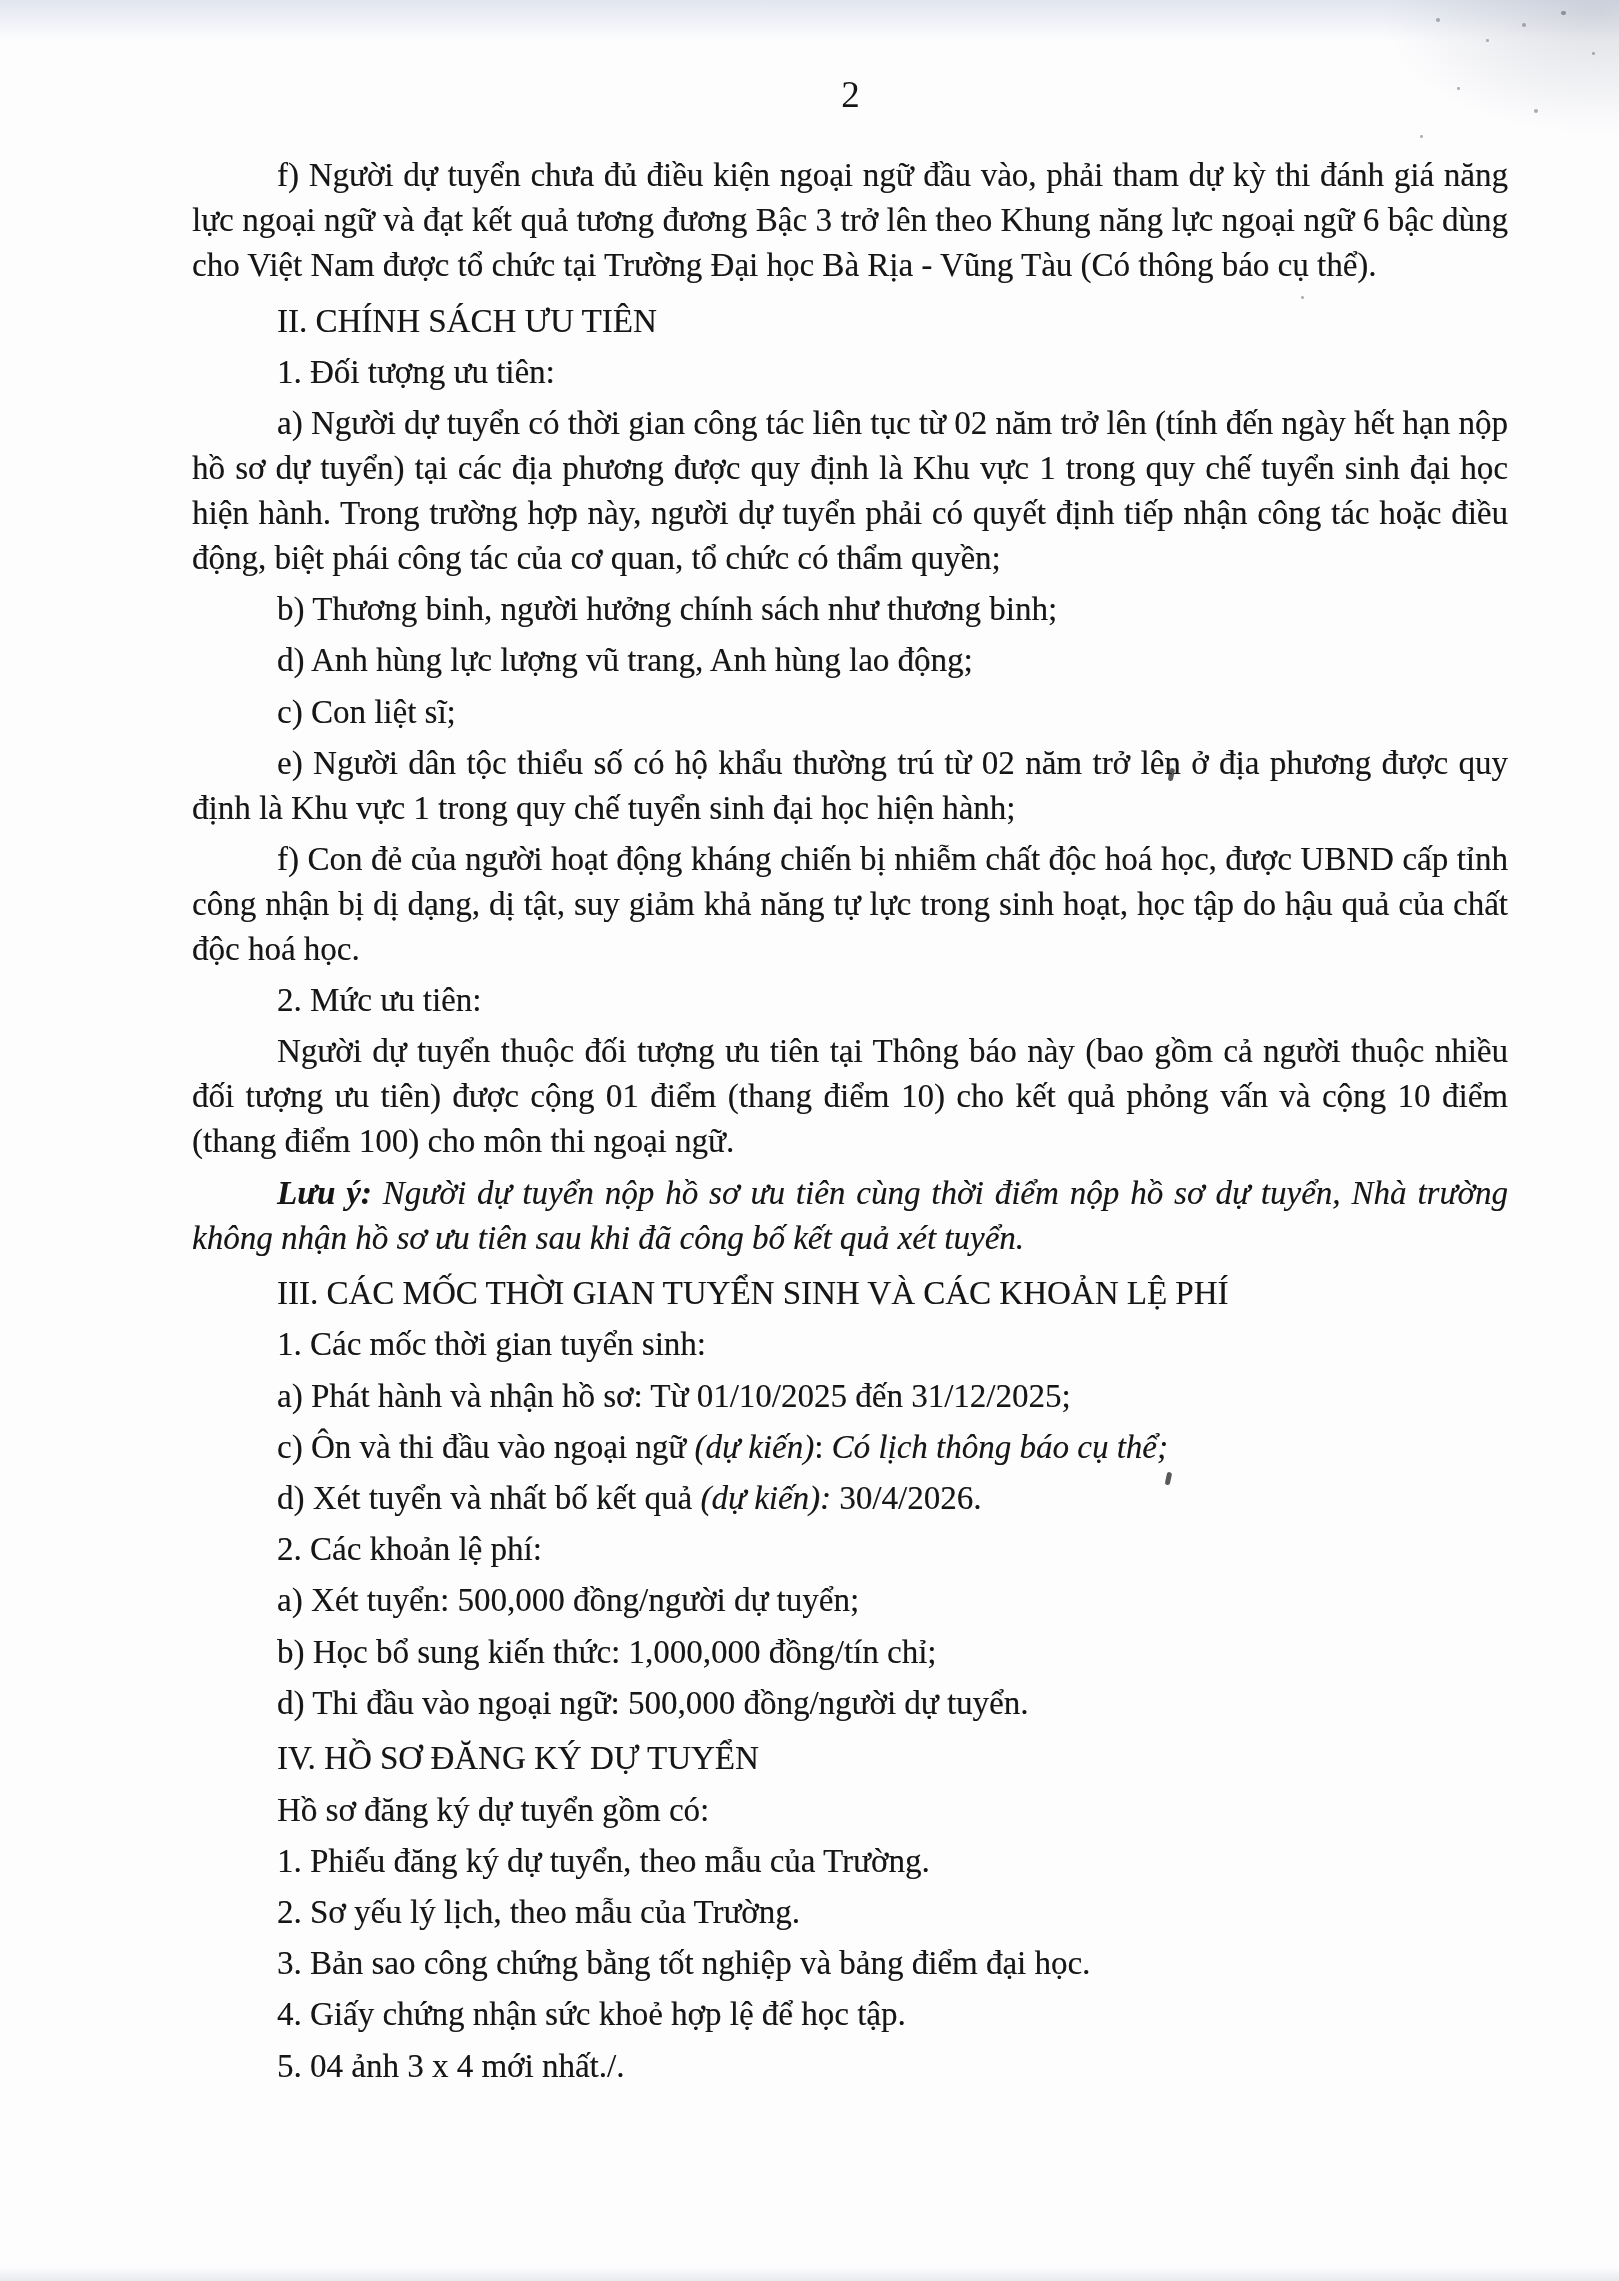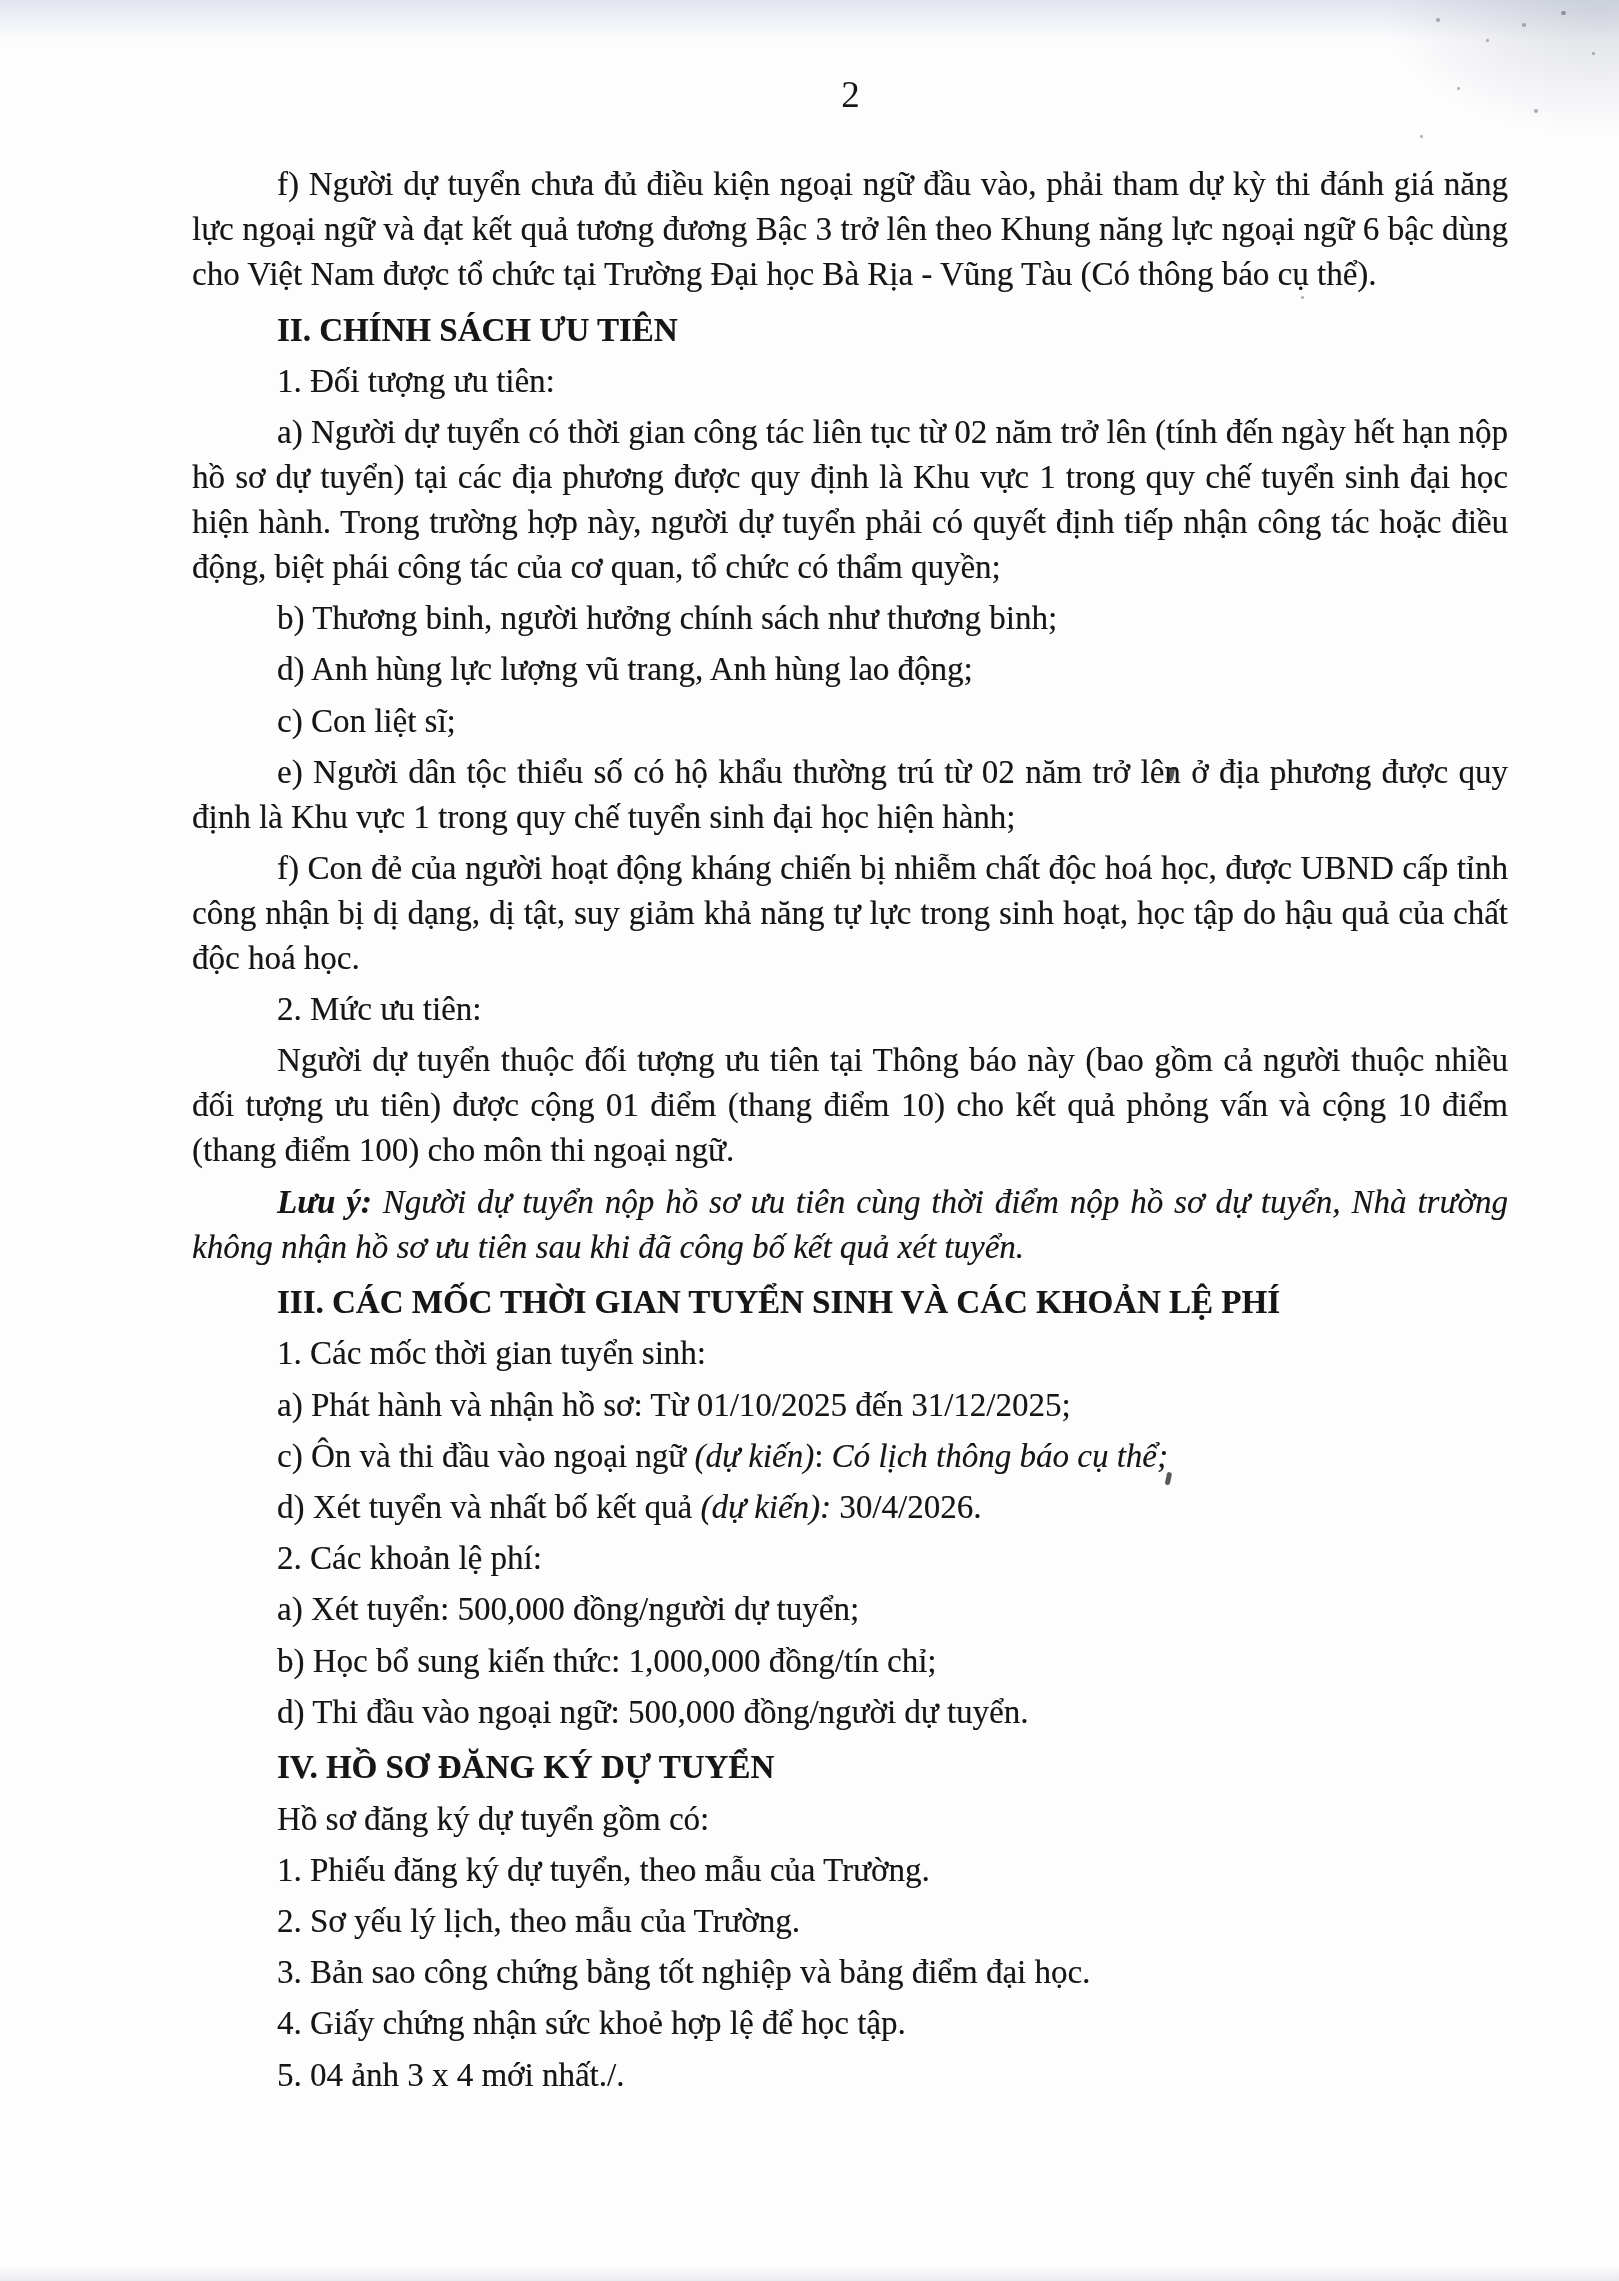--- a/index.html
+++ b/index.html
@@ -50,33 +50,33 @@
     position: absolute;
     top: 73px; left: 0; right: 0;
     text-align: center;
     transform: translateX(41px);
     font-size: 37px;
     line-height: 43px;
   }
   .doc {
     position: absolute;
     left: 192px;
-    top: 162px;
+    top: 153px;
     width: 1316px;
     font-size: 33px;
     line-height: 45px;
     text-align: justify;
     text-shadow: 0.3px 0.4px 0.5px rgba(15,15,15,0.42);
   }
   .para, .h-major, .h-sub {
     margin: 0 0 6.2px 0;
     text-indent: 85px;
   }
   .h-major {
-    font-weight: bold;
+    font-weight: normal;
     margin-top: 10.7px;
   }
   .h-sub {
     font-weight: normal;
     margin-top: 4.5px;
   }
   .it { font-style: italic; }
   .note-label { font-weight: bold; font-style: italic; }
 </style>
 </head>

